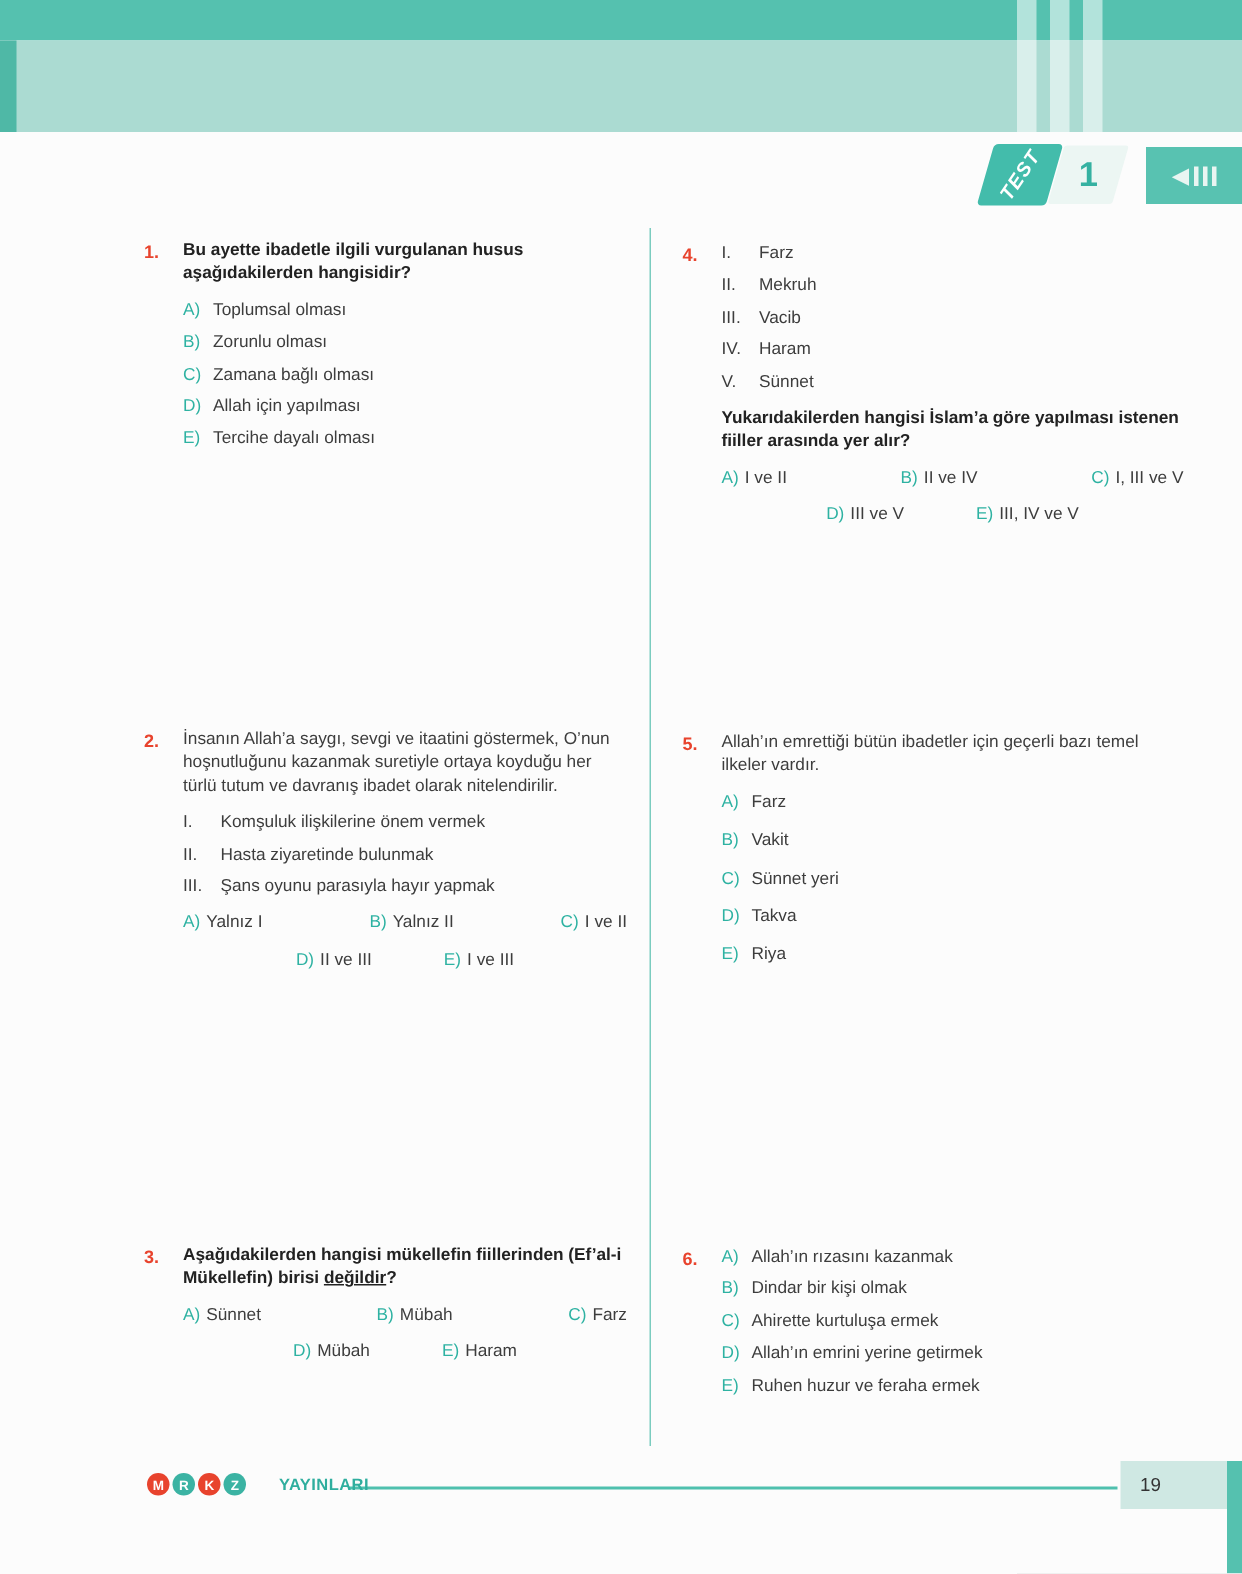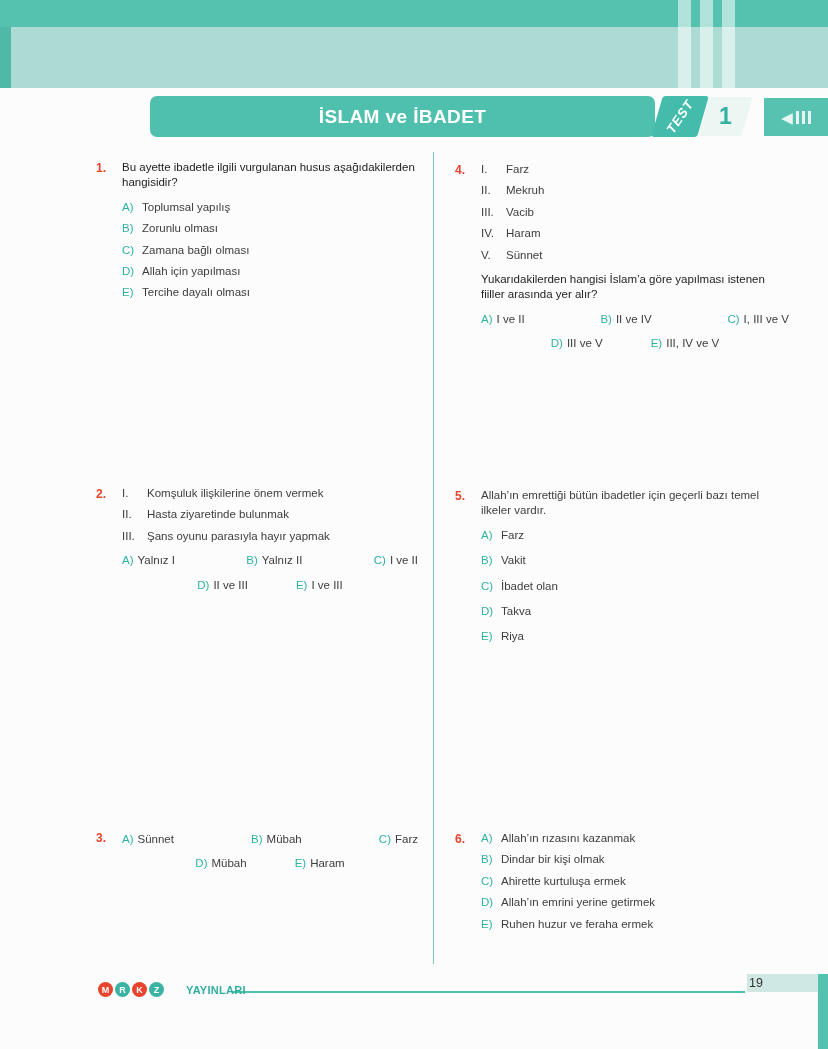--- a/index.html
+++ b/index.html
@@ -31,21 +31,21 @@
   .arrow-box .tri { color:#e9f5f2; font-size:15px; line-height:1; }
   .arrow-box .bar { width:3px; height:13px; background:#e9f5f2; }
 
   
   .col-divider { position:absolute; left:433px; top:152px; width:1px; height:812px; background:#7bccbf; }
 
   .q { position:absolute; display:flex; gap:7px; font-size:11.5px; line-height:1.34; color:#3d3d3d; }
   .qnum { color:#e8432d; font-weight:bold; font-size:12px; flex:none; width:19px; }
   .qbody { flex:1; min-width:0; }
   .qbody p { margin-bottom:9px; }
-  .stem { font-weight:normal; color:#222; }
+  .stem { font-weight:bold; color:#222; }
   .src { font-style:italic; }
   .u { text-decoration:underline; }
 
   .items { margin-bottom:9px; }
   .item { display:flex; margin-bottom:6px; }
   .rnum { width:25px; flex:none; }
 
   .opts-v .opt { display:flex; margin-bottom:6px; }
   .opts-v.wide .opt { margin-bottom:10px; }
   .opt-letter { color:#2eb2a2; flex:none; width:20px; }
@@ -67,41 +67,38 @@
   .footer-rule { position:absolute; left:232px; top:991px; width:513px; height:2px; background:#4fc0ae; }
   .logo { position:absolute; left:98px; top:982px; display:flex; align-items:center; }
   .logo-circles { display:flex; gap:2px; }
   .logo-circle { width:15px; height:15px; border-radius:50%; color:#fff; font-size:9px; font-weight:bold;
                  display:flex; align-items:center; justify-content:center; }
   .logo-circle:nth-child(1) { background:#e8432d; }
   .logo-circle:nth-child(2) { background:#3bb3a3; }
   .logo-circle:nth-child(3) { background:#e8432d; }
   .logo-circle:nth-child(4) { background:#3bb3a3; }
   .publisher { color:#2fae9e; font-weight:bold; font-size:11px; margin-left:22px; letter-spacing:.3px; }
-  .pagenum-box { position:absolute; left:747px; top:974px; width:71px; height:18px; background:#cfe8e3;
-                 display:flex; align-items:center; padding-left:2px; font-size:12.5px; color:#333; }
+  .pagenum-box { position:absolute; left:747px; top:974px; width:71px; height:32px; background:#cfe8e3;
+                 display:flex; align-items:center; padding-left:13px; font-size:12.5px; color:#333; }
   .right-strip { position:absolute; right:0; top:974px; width:10px; height:75px; background:#55c1af; }
 </style>
 </head>
 <body>
 
 <div class="page">
 
   <div class="band-top"></div>
   <div class="band-sub"></div>
   <div class="left-accent"></div>
   <div class="stripes">
     <div></div>
     <div></div>
     <div></div>
   </div>
 
-  <div class="title-bar">
-    <h1>İSLAM ve İBADET</h1>
-  </div>
   <div class="test-tag">
     <span>TEST</span>
   </div>
   <div class="test-num-box">
     <span>1</span>
   </div>
   <div class="arrow-box">
     <span class="tri">◀</span>
     <span class="bar"></span>
     <span class="bar"></span>
@@ -110,21 +107,21 @@
 
   <div class="col-divider"></div>
 
   <div class="q q1">
     <span class="qnum">1.</span>
     <div class="qbody">
       <p class="stem">Bu ayette ibadetle ilgili vurgulanan husus aşağıdakilerden hangisidir?</p>
       <div class="opts-v">
         <div class="opt">
             <span class="opt-letter">A)</span>
-            <span class="opt-text">Toplumsal yapılış</span>
+            <span class="opt-text">Toplumsal olması</span>
           </div>
         <div class="opt">
             <span class="opt-letter">B)</span>
             <span class="opt-text">Zorunlu olması</span>
           </div>
         <div class="opt">
             <span class="opt-letter">C)</span>
             <span class="opt-text">Zamana bağlı olması</span>
           </div>
         <div class="opt">
@@ -135,20 +132,21 @@
             <span class="opt-letter">E)</span>
             <span class="opt-text">Tercihe dayalı olması</span>
           </div>
       </div>
     </div>
   </div>
 
   <div class="q q2">
     <span class="qnum">2.</span>
     <div class="qbody">
+      <p>İnsanın Allah’a saygı, sevgi ve itaatini göstermek, O’nun hoşnutluğunu kazanmak suretiyle ortaya koyduğu her türlü tutum ve davranış ibadet olarak nitelendirilir.</p>
       <div class="items">
         <div class="item">
             <span class="rnum">I.</span>
             <span>Komşuluk ilişkilerine önem vermek</span>
           </div>
         <div class="item">
             <span class="rnum">II.</span>
             <span>Hasta ziyaretinde bulunmak</span>
           </div>
         <div class="item">
@@ -179,20 +177,21 @@
             <span class="opt-letter">E)</span>
             <span class="opt-text">I ve III</span>
           </div>
       </div>
     </div>
   </div>
 
   <div class="q q3">
     <span class="qnum">3.</span>
     <div class="qbody">
+      <p class="stem"><span>Aşağıdakilerden hangisi mükellefin fiillerinden (Ef’al-i Mükellefin) birisi </span><span class="u">değildir</span><span>?</span></p>
       <div class="opts-row1">
         <div class="opt-inline">
             <span class="opt-letter">A)</span>
             <span class="opt-text">Sünnet</span>
           </div>
         <div class="opt-inline">
             <span class="opt-letter">B)</span>
             <span class="opt-text">Mübah</span>
           </div>
         <div class="opt-inline">
@@ -274,21 +273,21 @@
         <div class="opt">
             <span class="opt-letter">A)</span>
             <span class="opt-text">Farz</span>
           </div>
         <div class="opt">
             <span class="opt-letter">B)</span>
             <span class="opt-text">Vakit</span>
           </div>
         <div class="opt">
             <span class="opt-letter">C)</span>
-            <span class="opt-text">İbadet olan</span>
+            <span class="opt-text">Sünnet yeri</span>
           </div>
         <div class="opt">
             <span class="opt-letter">D)</span>
             <span class="opt-text">Takva</span>
           </div>
         <div class="opt">
             <span class="opt-letter">E)</span>
             <span class="opt-text">Riya</span>
           </div>
       </div>

